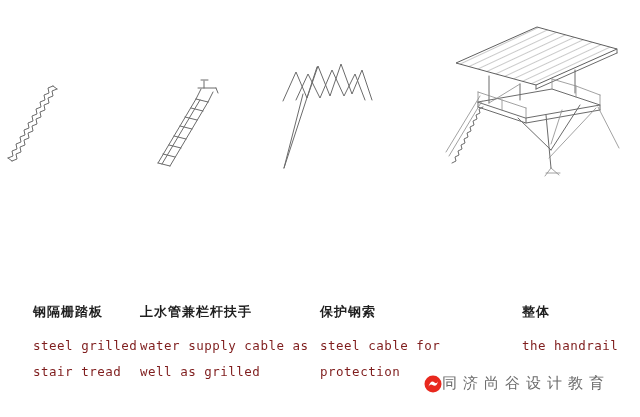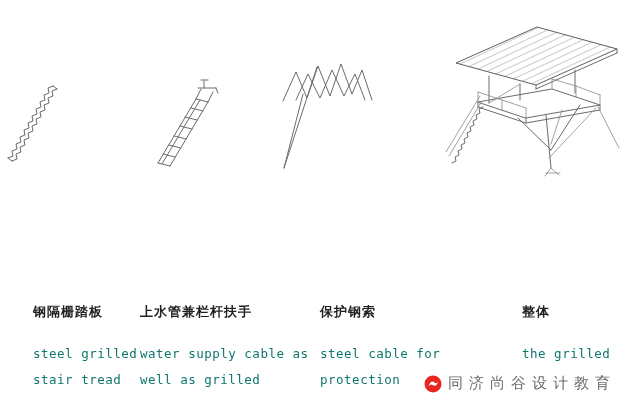--- a/index.html
+++ b/index.html
@@ -14,35 +14,35 @@
   .ln { fill:none; stroke:#6b6b6b; stroke-width:1; stroke-linecap:round; stroke-linejoin:round; }
   .ln-thin { fill:none; stroke:#8a8a8a; stroke-width:0.8; stroke-linecap:round; }
 
   .label-col { position:absolute; }
   .label-cn {
     font-size:13px; font-weight:700; color:#1f1f1f;
     letter-spacing:1px; white-space:nowrap;
   }
   .label-en {
     font-family:"DejaVu Sans Mono", monospace;
-    font-size:12.5px; color:#0f766e;
+    font-size:12.5px; color:#7f1d1d;
     letter-spacing:0.5px; white-space:nowrap;
-    margin-top:12px;
+    margin-top:4px;
   }
   .en1 { position:absolute; top:31px; left:0; }
   .en2 { position:absolute; top:57px; left:0; }
 
   .col1 { left:33px;  top:303px; }
   .col2 { left:140px; top:303px; }
   .col3 { left:320px; top:303px; }
   .col4 { left:522px; top:303px; }
 
   .watermark {
     position:absolute; left:424px; top:374px;
-    display:flex; align-items:center; gap:6px;
+    display:flex; align-items:center; 
   }
   .wm-logo { width:18px; height:18px; display:block; }
   .wm-text {
     font-size:15px; color:#6b6b6b;
     letter-spacing:6px; white-space:nowrap;
   }
 </style>
 </head>
 <body>
 
@@ -146,21 +146,21 @@
 </div>
 
 <div class="label-col col3">
   <div class="label-cn">保护钢索</div>
   <div class="label-en en1">steel cable for</div>
   <div class="label-en en2">protection</div>
 </div>
 
 <div class="label-col col4">
   <div class="label-cn">整体</div>
-  <div class="label-en en1">the grilled</div>
+  <div class="label-en en1">the handrail</div>
   <div class="label-en en2"></div>
 </div>
 
 <div class="watermark">
   <svg class="wm-logo" viewBox="0 0 18 18" xmlns="http://www.w3.org/2000/svg">
     <circle cx="9" cy="9" r="8.5" fill="#e8281e"></circle>
     <path d="M4.5 11.5 Q7 4.5 10.5 7.5 Q12.5 9.2 14 6.5 Q12.5 12.5 8.5 10 Q6.3 8.6 4.5 11.5 Z" fill="#ffffff"></path>
   </svg>
   <span class="wm-text">同济尚谷设计教育</span>
 </div>

